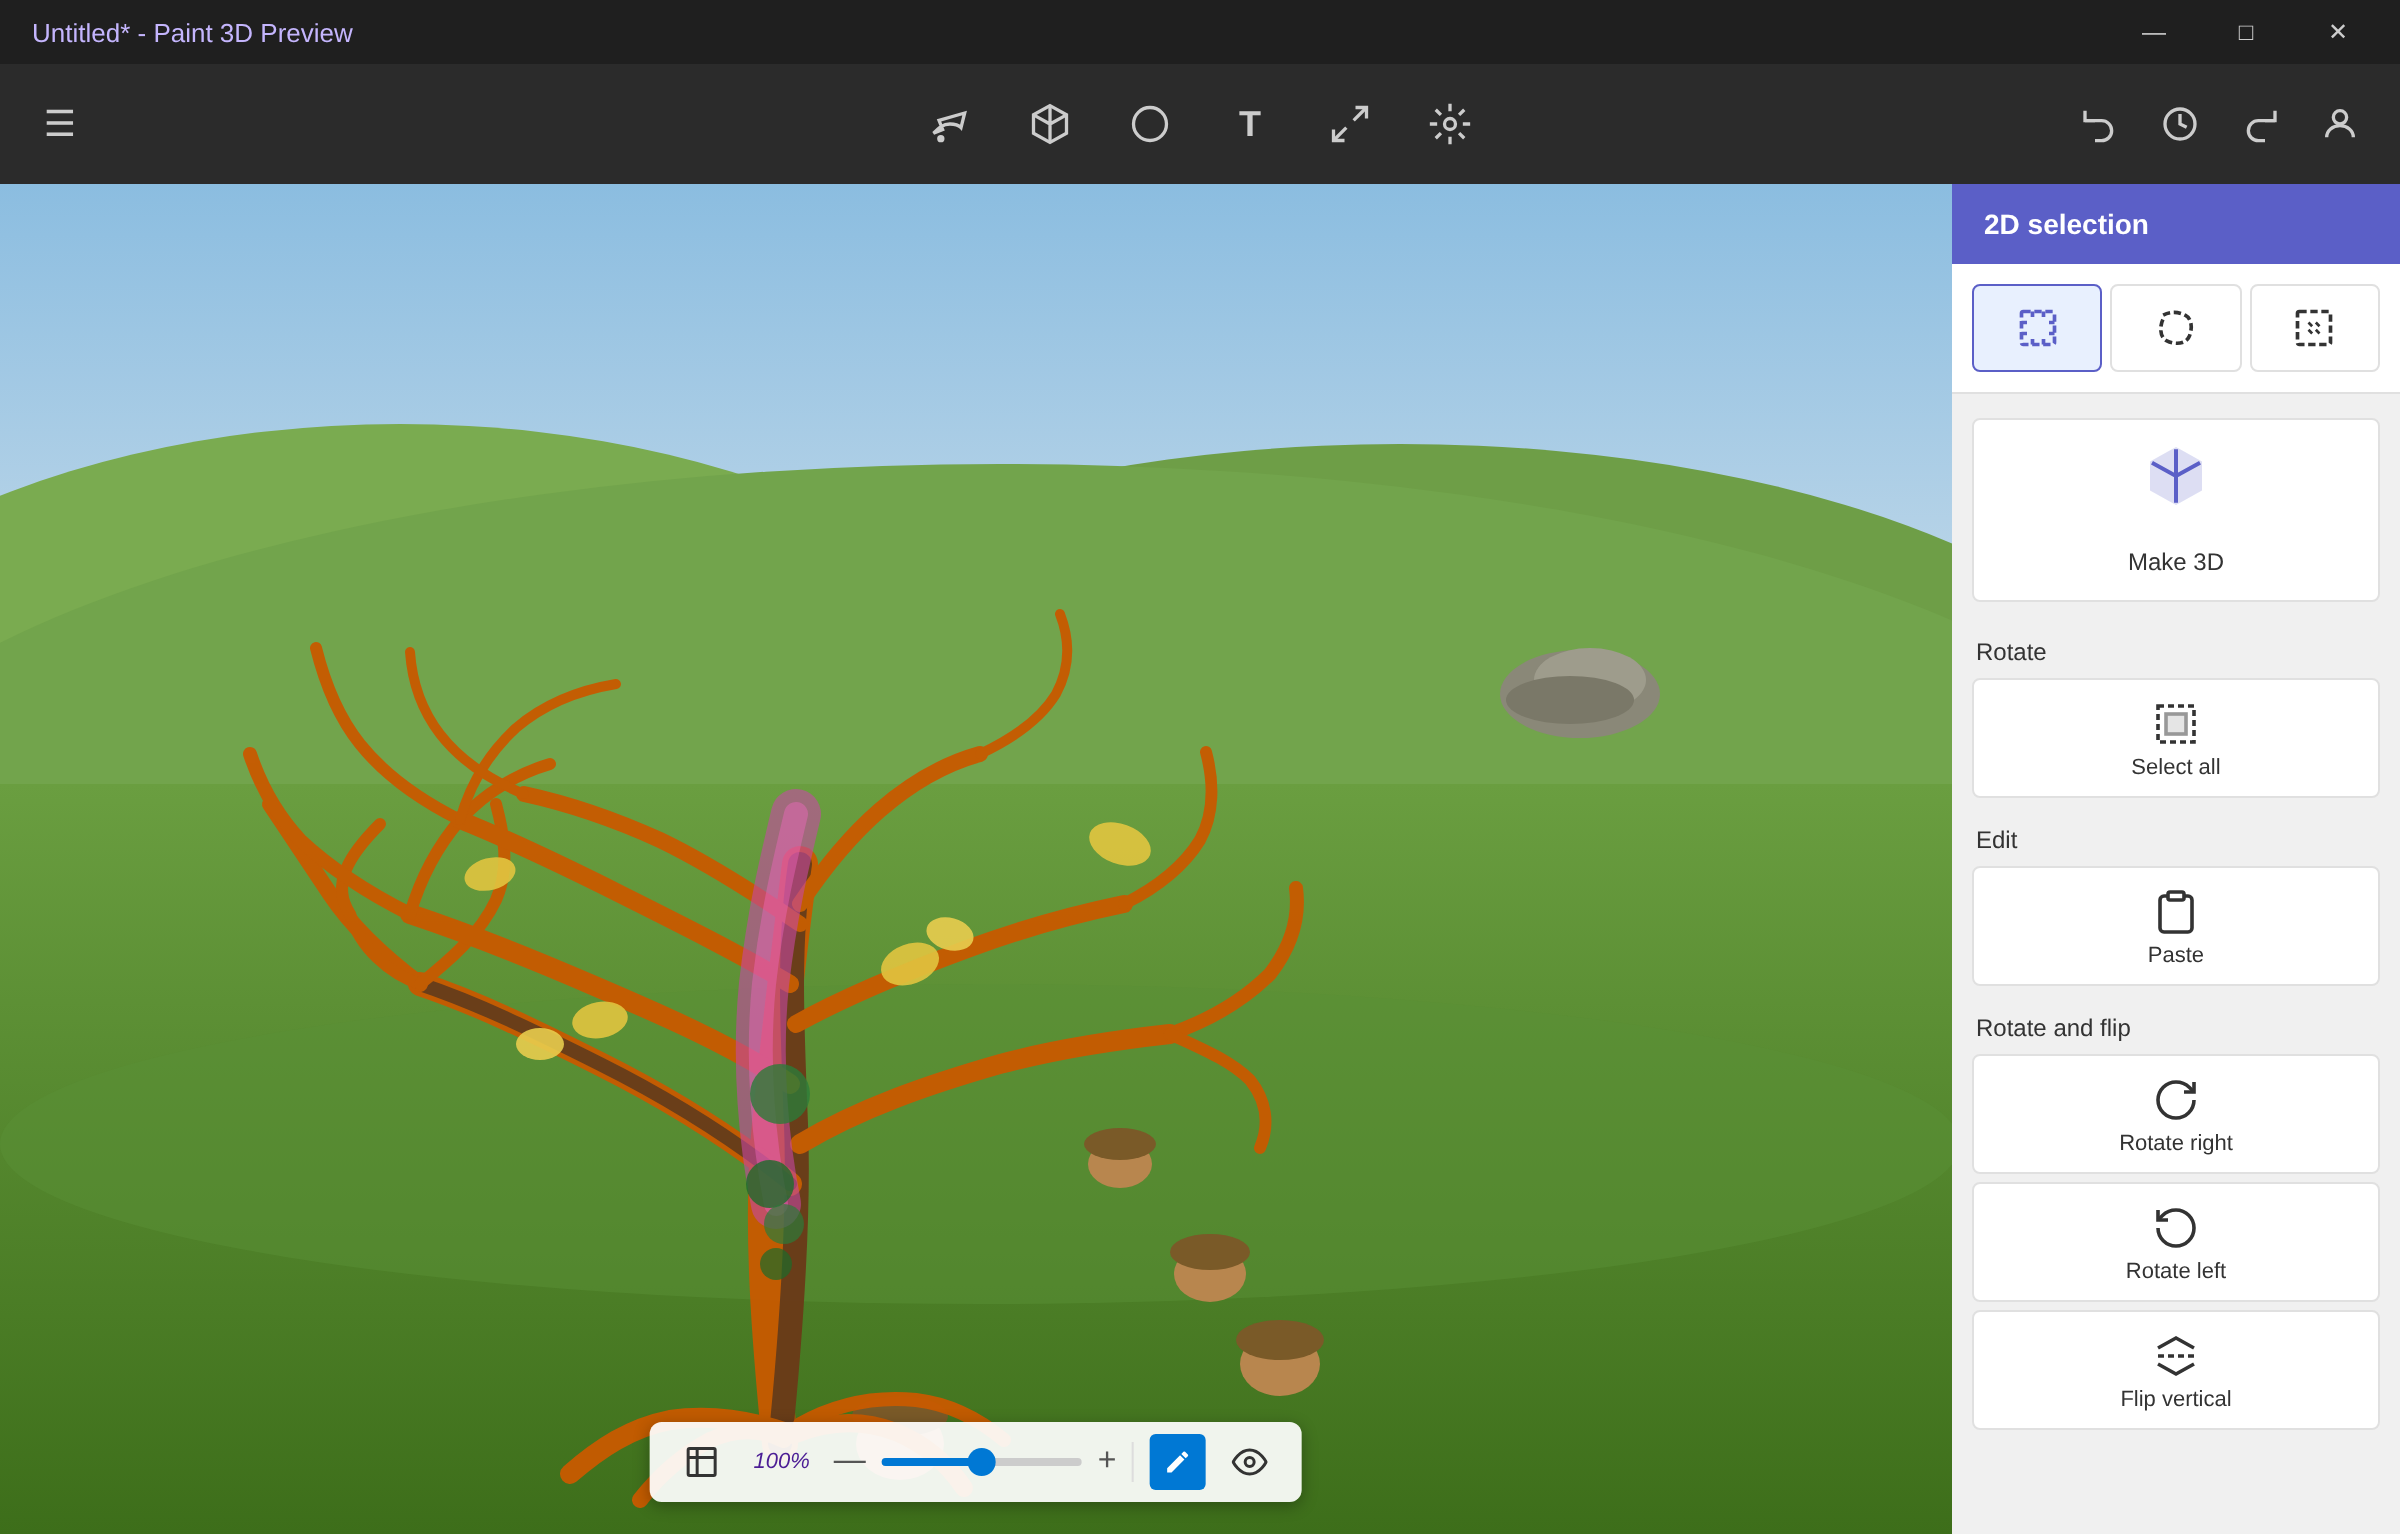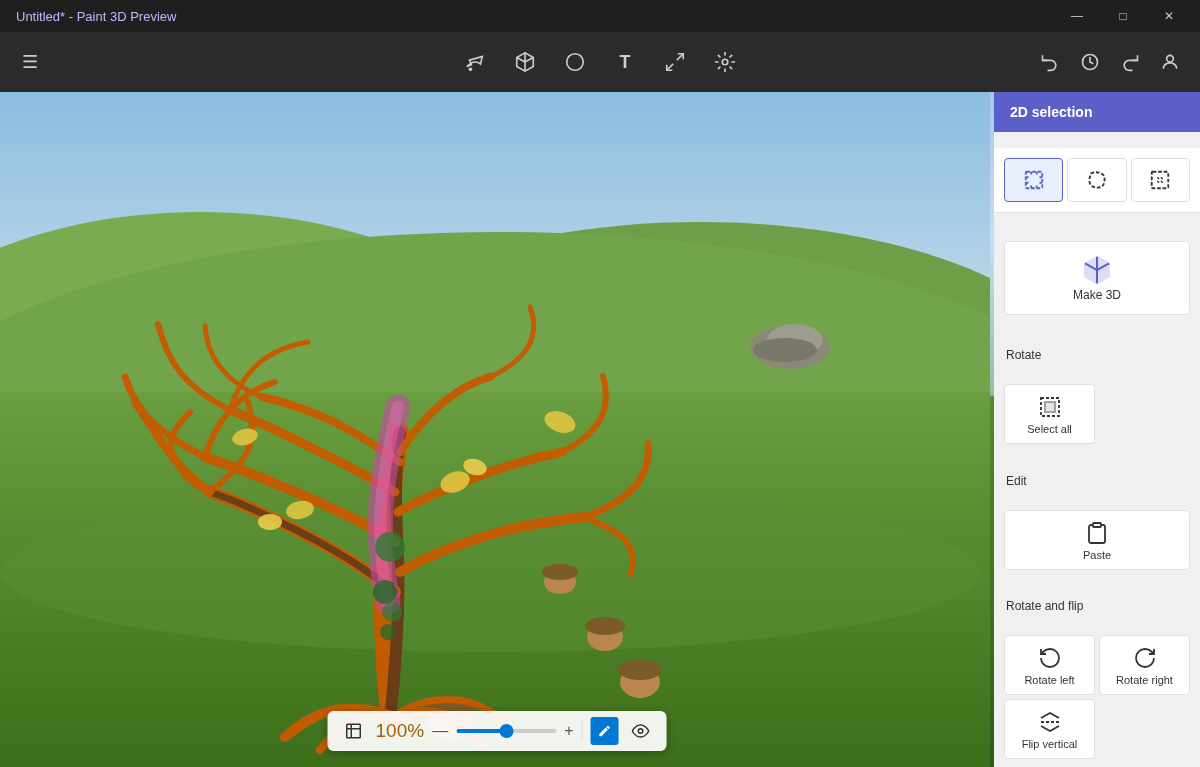--- a/index.html
+++ b/index.html
@@ -119,21 +119,21 @@
       gap: 8px;
       box-shadow: 0 2px 8px rgba(0,0,0,0.3);
     }
     .bottom-bar-btn {
       width: 28px; height: 28px;
       display: flex; align-items: center; justify-content: center;
       cursor: pointer; border-radius: 3px;
       font-size: 16px; color: #333;
     }
     .bottom-bar-text {
-      font-size: 19px; color: #a16207; min-width: 36px; text-align: center;
+      font-size: 11px; color: #4c1d95; min-width: 36px; text-align: center; font-style: italic;
     }
     .zoom-minus, .zoom-plus {
       font-size: 16px; color: #555; cursor: pointer; user-select: none;
     }
     .zoom-slider-track {
       width: 100px; height: 4px;
       background: #ccc; border-radius: 2px;
       position: relative; cursor: pointer;
     }
     .zoom-slider-fill {
@@ -158,27 +158,26 @@
       cursor: pointer;
     }
     .eye-btn {
       width: 28px; height: 28px;
       display: flex; align-items: center; justify-content: center;
       cursor: pointer; color: #333; font-size: 16px;
     }
 
     
     .right-panel {
-      width: 206px;
+      width: 224px;
       background: #f0f0f0;
       display: flex;
       flex-direction: column;
       flex-shrink: 0;
       overflow-y: auto;
-      justify-content: space-between;
     }
     .panel-header {
       background: #5b5fc7;
       color: white;
       font-size: 14px;
       font-weight: 600;
       padding: 12px 16px;
       flex-shrink: 0;
     }
 
@@ -203,39 +202,39 @@
     
     .make3d-btn {
       margin: 12px 10px;
       background: white;
       border: 1px solid #e0e0e0;
       border-radius: 4px;
       padding: 12px;
       display: flex;
       flex-direction: column;
       align-items: center;
-      gap: 2px;
+      gap: 20px;
       cursor: pointer;
     }
     .make3d-label {
       font-size: 12px; color: #333;
     }
 
     
     .section-label {
       font-size: 12px;
       color: #333;
       padding: 6px 12px 4px;
       font-weight: 400;
     }
 
     
     .panel-grid {
       display: grid;
-      grid-template-columns: 1fr 1fr;
+      grid-template-columns: 1fr;
       gap: 4px;
       padding: 2px 10px 8px;
     }
     .panel-btn {
       background: white;
       border: 1px solid #e0e0e0;
       border-radius: 4px;
       padding: 10px 6px 8px;
       display: flex;
       flex-direction: column;
@@ -522,31 +521,31 @@
           <rect x="8" y="2" width="8" height="4" rx="1"></rect>
         </svg>
         <span>Paste</span>
       </div>
     </div>
 
     <div class="section-label">Rotate and flip</div>
     <div class="panel-grid">
       <div class="panel-btn">
         <svg width="24" height="24" viewBox="0 0 24 24" fill="none" stroke="#333" stroke-width="1.8">
+          <path d="M21 12a9 9 0 11-9-9c2.52 0 4.93 1 6.74 2.74L21 8"></path>
+          <path d="M21 3v5h-5"></path>
+        </svg>
+        <span>Rotate right</span>
+      </div>
+      <div class="panel-btn">
+        <svg width="24" height="24" viewBox="0 0 24 24" fill="none" stroke="#333" stroke-width="1.8">
           <path d="M3 12a9 9 0 109-9c-2.52 0-4.93 1-6.74 2.74L3 8"></path>
           <path d="M3 3v5h5"></path>
         </svg>
         <span>Rotate left</span>
-      </div>
-      <div class="panel-btn">
-        <svg width="24" height="24" viewBox="0 0 24 24" fill="none" stroke="#333" stroke-width="1.8">
-          <path d="M21 12a9 9 0 11-9-9c2.52 0 4.93 1 6.74 2.74L21 8"></path>
-          <path d="M21 3v5h-5"></path>
-        </svg>
-        <span>Rotate right</span>
       </div>
       <div class="panel-btn">
         <svg width="24" height="24" viewBox="0 0 24 24" fill="none" stroke="#333" stroke-width="1.8">
           <path d="M3 8l9-5 9 5M3 16l9 5 9-5"></path>
           <line x1="3" y1="12" x2="21" y2="12" stroke-dasharray="3 2"></line>
         </svg>
         <span>Flip vertical</span>
       </div>
     </div>
   </div>

